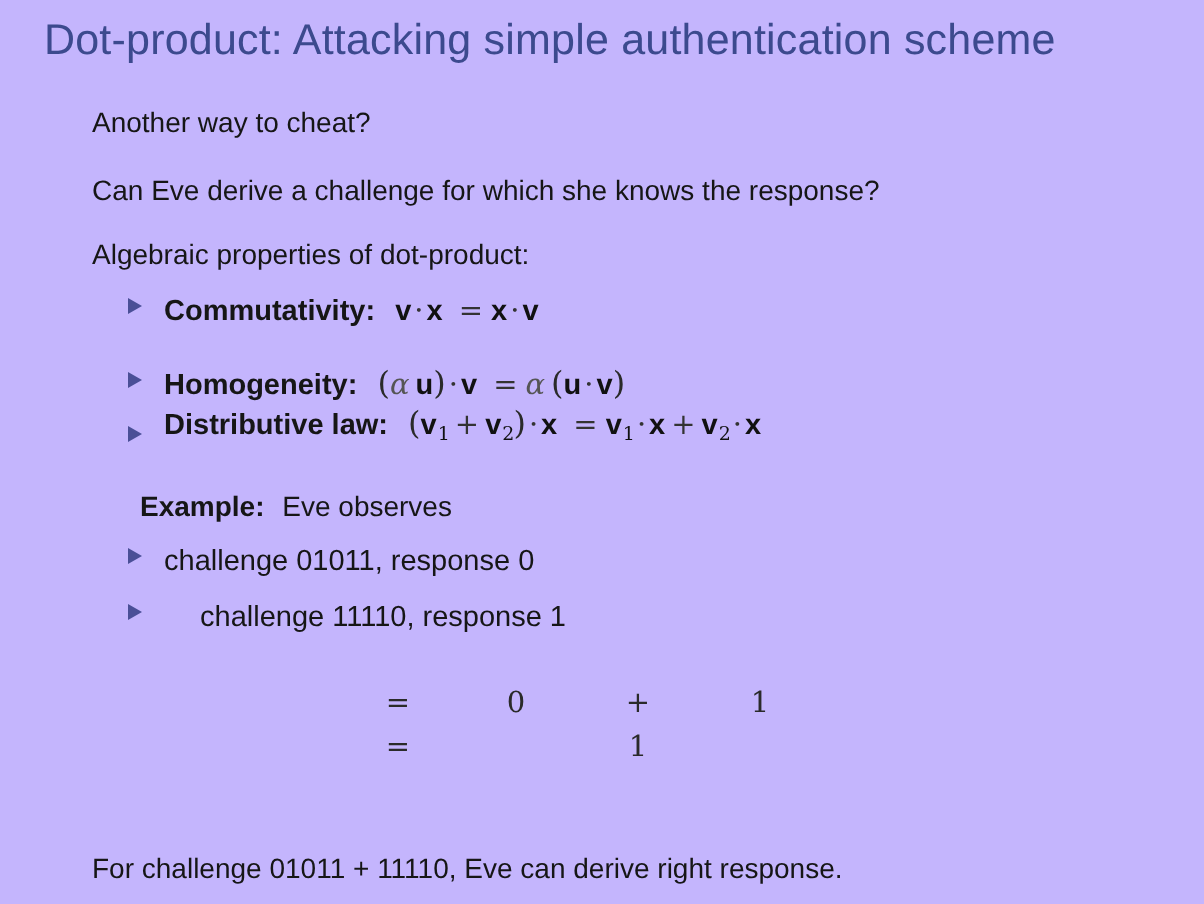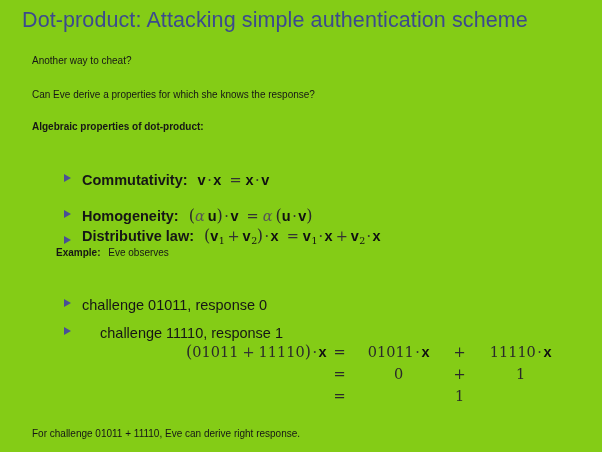--- a/index.html
+++ b/index.html
@@ -14,21 +14,21 @@
     position: relative;
     overflow: hidden;
     font-family: "Liberation Sans", sans-serif;
     color: #1a1a1a;
     -webkit-font-smoothing: antialiased;
   }
 
   .slide {
     position: absolute;
     inset: 0;
-    background: #84cc16;
+    background: #c4b5fd;
   }
 
   
   .slide-title {
     position: absolute;
     left: 22px;
     top: 6px;
     font-size: 21.5px;
     line-height: 28px;
     letter-spacing: 0.1px;
@@ -40,27 +40,27 @@
   
   .body {
     position: absolute;
     left: 0;
     right: 0;
     top: 46px;
   }
 
   .para {
     position: absolute;
-    left: 32px;
-    font-size: 10px;
+    left: 46px;
+    font-size: 14px;
     line-height: 18px;
     color: #161616;
     white-space: nowrap;
   }
-  .para.bold { font-weight: bold; }
+  .para.bold { font-weight: normal; }
 
   
   .bullet-row {
     position: absolute;
     left: 64px;
     font-size: 14.5px;
     line-height: 18px;
     white-space: nowrap;
     display: flex;
     align-items: baseline;
@@ -70,21 +70,21 @@
     width: 0;
     height: 0;
     border-left: 7px solid #4a4f97;
     border-top: 4.5px solid transparent;
     border-bottom: 4.5px solid transparent;
     margin-right: 11px;
     position: relative;
     top: -3px;
     flex: none;
   }
-  .bullet-text { color: #161616; margin-top: 24px; }
+  .bullet-text { color: #161616; }
   .mvec {
     font-family: "Liberation Sans", sans-serif;
     font-weight: bold;
     font-size: 14.5px;
     color: #111;
   }
   .mvec sub {
     font-family: "DejaVu Serif", "Liberation Serif", serif;
     font-weight: normal;
     font-size: 9.5px;
@@ -147,21 +147,21 @@
 <body>
 
 <div class="slide">
 
   <div class="slide-title">Dot-product: Attacking simple authentication scheme</div>
 
   <div class="body">
 
     <div class="para" style="top:6px;">Another way to cheat?</div>
 
-    <div class="para" style="top:40px;">Can Eve derive a properties for which she knows the response?</div>
+    <div class="para" style="top:40px;">Can Eve derive a challenge for which she knows the response?</div>
 
     <div class="para bold" style="top:72px;">Algebraic properties of dot-product:</div>
 
     <div class="bullet-row" style="top:101px;">
       <span class="tri-icon"></span>
       <span class="bullet-text">
         <span class="bold-lead" style="font-weight:bold;">Commutativity:</span>
         <span class="mvec" style="margin-left:6px;">v</span><span class="mdot">·</span><span class="mvec">x</span>
         <span class="mop" style="margin:0 3px;">=</span><span class="mvec">x</span><span class="mdot">·</span><span class="mvec">v</span>
       </span>
@@ -196,27 +196,20 @@
     </div>
 
     <div class="bullet-row" style="top:254px;gap:18px;">
       <span class="tri-icon"></span>
       <span class="bullet-text">challenge 11110, response 1</span>
     </div>
 
     <div class="eqblock" style="top:295px;">
       <table class="eqtable">
         <tbody>
-            <tr>
-          <td class="eq-lhs"><span class="mparen">(</span><span class="num">01011</span><span class="mop" style="margin:0 3px;">+</span><span class="num">11110</span><span class="mparen">)</span><span class="mdot">·</span><span class="mvec">x</span></td>
-          <td class="eq-rel">=</td>
-          <td class="eq-t1"><span class="num">01011</span><span class="mdot">·</span><span class="mvec">x</span></td>
-          <td class="eq-plus">+</td>
-          <td class="eq-t2"><span class="num">11110</span><span class="mdot">·</span><span class="mvec">x</span></td>
-        </tr>
         <tr>
           <td class="eq-lhs"></td>
           <td class="eq-rel">=</td>
           <td class="eq-t1">0</td>
           <td class="eq-plus">+</td>
           <td class="eq-t2">1</td>
         </tr>
         <tr>
           <td class="eq-lhs"></td>
           <td class="eq-rel">=</td>

